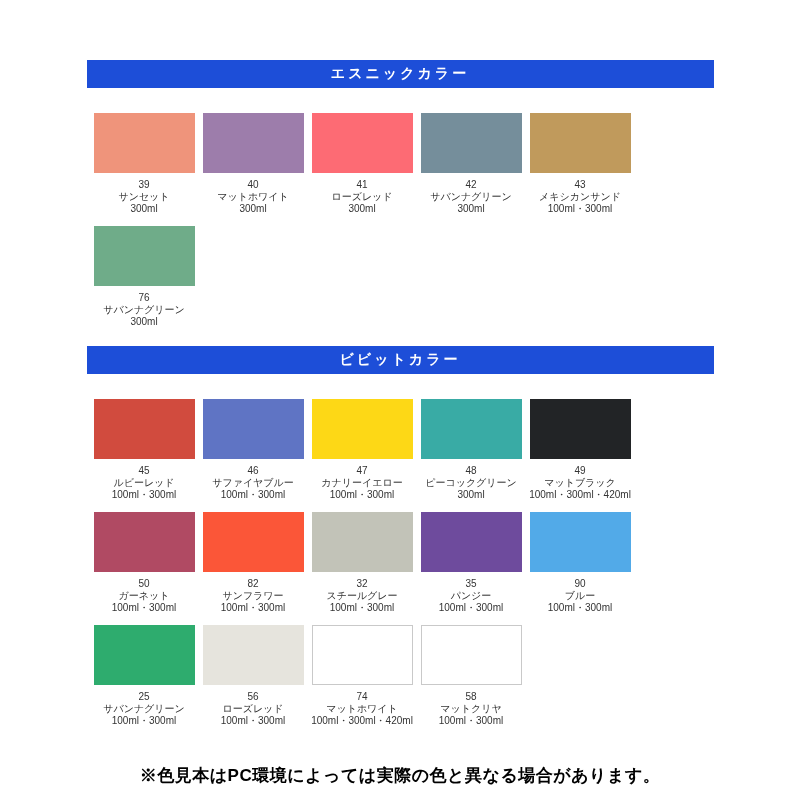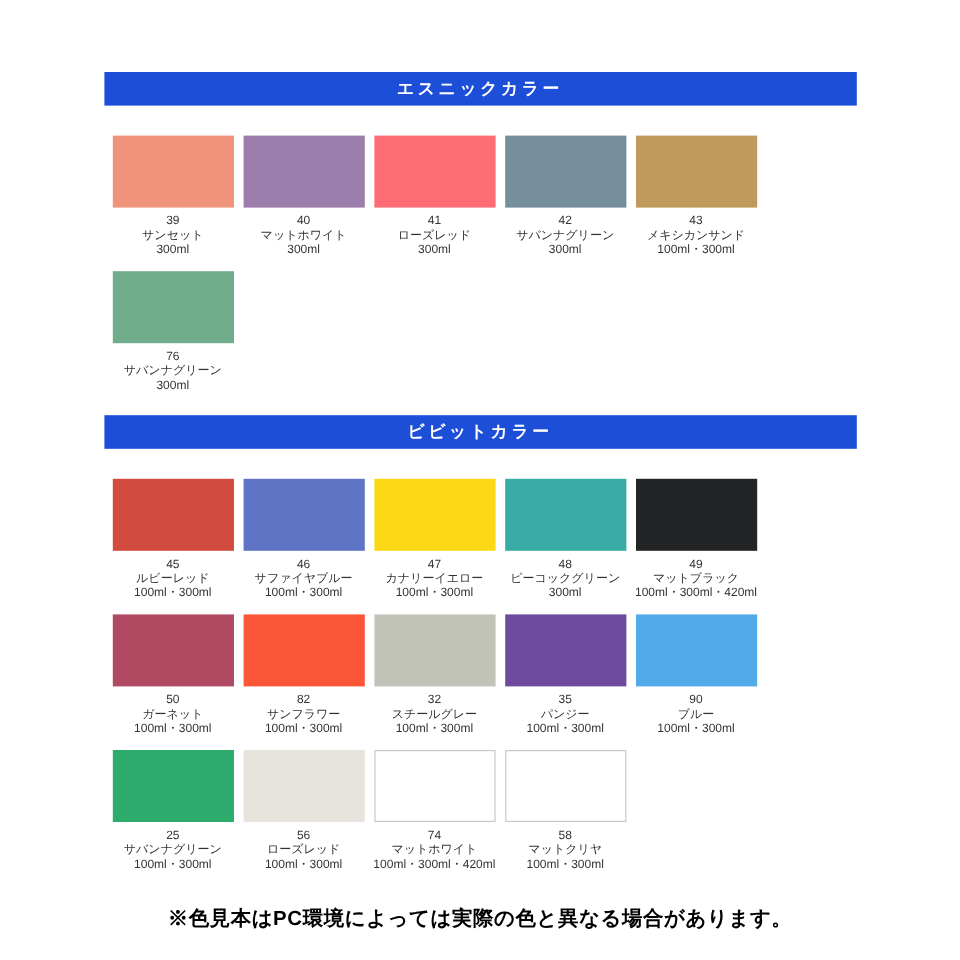--- a/index.html
+++ b/index.html
@@ -58,21 +58,21 @@
     color: #333333;
     white-space: nowrap;
   }
   .cell-name, .cell-sizes {
     font-size: 10px;
     line-height: 1.2;
     color: #333333;
     white-space: nowrap;
   }
   .note {
-    margin-top: 16px;
+    margin-top: 26px;
     text-align: center;
     font-size: 17px;
     font-weight: bold;
     color: #000000;
     letter-spacing: 0.5px;
   }
 </style>
 </head>
 <body>
 

